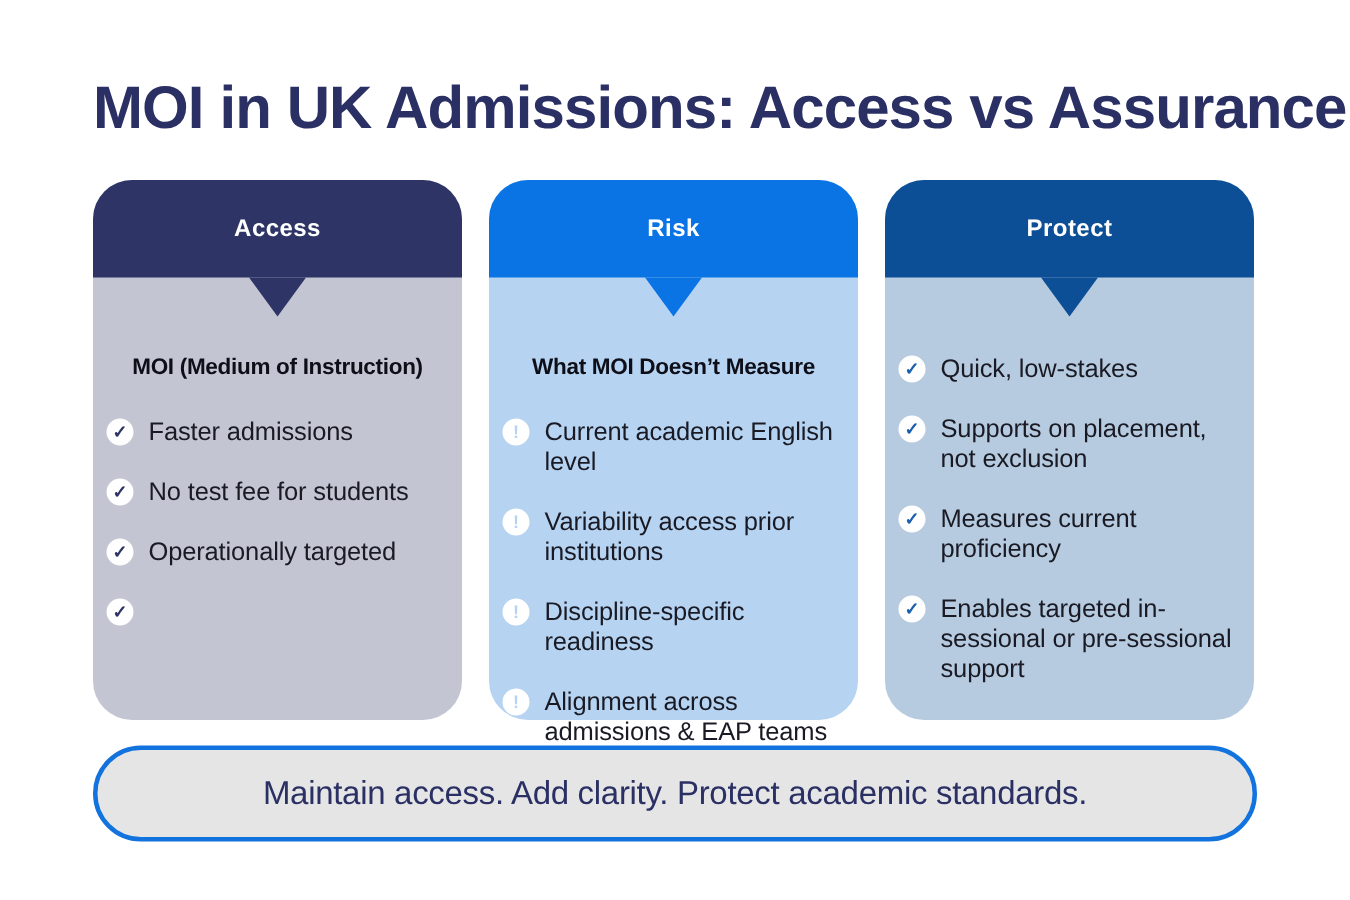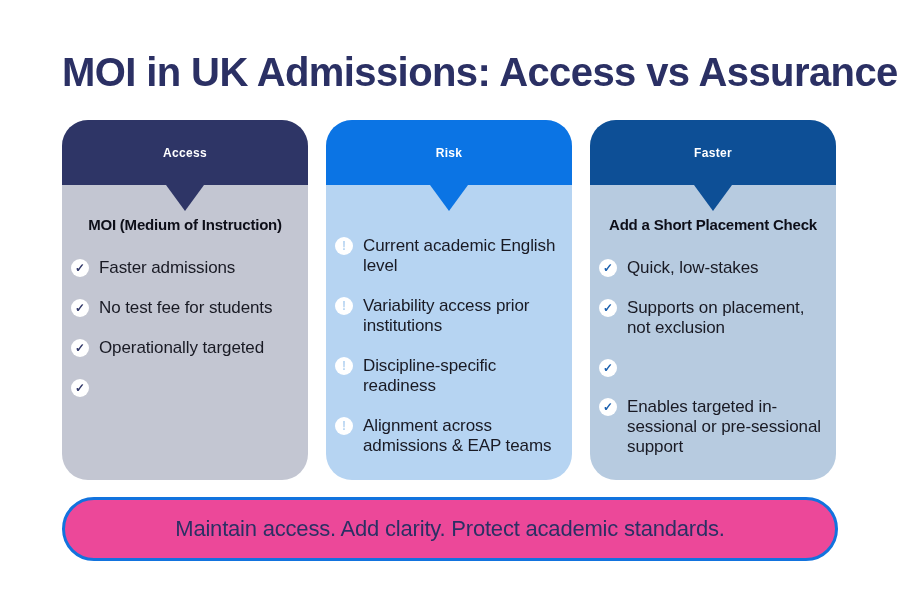--- a/index.html
+++ b/index.html
@@ -39,33 +39,33 @@
   .card-header {
     height: 65px;
     background: var(--header);
     border-radius: 26px 26px 0 0;
     display: flex;
     align-items: center;
     justify-content: center;
   }
   .card-header-label {
     color: #ffffff;
-    font-size: 12px;
+    font-size: 16px;
     font-weight: 700;
     letter-spacing: 0.3px;
   }
   .pointer {
     width: 0; height: 0;
     margin: 0 auto;
     border-left: 19px solid transparent;
     border-right: 19px solid transparent;
     border-top: 26px solid var(--header);
   }
   .card-subtitle {
-    margin-top: 5px;
+    margin-top: 25px;
     text-align: center;
     font-size: 15px;
     font-weight: 700;
     color: #0d0e18;
     letter-spacing: -0.2px;
     white-space: nowrap;
   }
   .item-list {
     margin-top: 25px;
     padding: 0 10px 0 9px;
@@ -92,21 +92,21 @@
     line-height: 20px;
     color: #191a24;
     letter-spacing: -0.1px;
   }
   .footer-banner {
     position: absolute;
     left: 62px;
     top: 497px;
     width: 776px;
     height: 64px;
-    background: #ec4899;
+    background: #e5e5e5;
     border: 3px solid #1273de;
     border-radius: 32px;
     display: flex;
     align-items: center;
     justify-content: center;
   }
   .footer-text {
     font-size: 22px;
     font-weight: 500;
     color: #2b3064;
@@ -143,20 +143,21 @@
         <span class="item-icon">✓</span>
       </li>
     </ul>
   </section>
 
   <section class="card" style="--header: #0b74e4; --body: #b6d4f2; --glyph: #b6d4f2;">
     <header class="card-header">
       <span class="card-header-label">Risk</span>
     </header>
     <div class="pointer"></div>
+    <h2 class="card-subtitle">What MOI Doesn’t Measure</h2>
     <ul class="item-list">
       <li class="item">
         <span class="item-icon">!</span>
         <span class="item-text">Current academic English level</span>
       </li>
       <li class="item">
         <span class="item-icon">!</span>
         <span class="item-text">Variability access prior institutions</span>
       </li>
       <li class="item">
@@ -165,35 +166,35 @@
       </li>
       <li class="item">
         <span class="item-icon">!</span>
         <span class="item-text">Alignment across admissions &amp; EAP teams</span>
       </li>
     </ul>
   </section>
 
   <section class="card" style="--header: #0d4f96; --body: #b7cbe0; --glyph: #1a5fae;">
     <header class="card-header">
-      <span class="card-header-label">Faster</span>
+      <span class="card-header-label">Protect</span>
     </header>
     <div class="pointer"></div>
-    <h2 class="card-subtitle">Add a Short Placement Check</h2>
     <ul class="item-list">
       <li class="item">
         <span class="item-icon">✓</span>
         <span class="item-text">Quick, low-stakes</span>
       </li>
       <li class="item">
         <span class="item-icon">✓</span>
         <span class="item-text">Supports on placement, not exclusion</span>
       </li>
       <li class="item">
         <span class="item-icon">✓</span>
+        <span class="item-text">Measures current proficiency</span>
       </li>
       <li class="item">
         <span class="item-icon">✓</span>
         <span class="item-text">Enables targeted in-sessional or pre-sessional support</span>
       </li>
     </ul>
   </section>
 
 </div>
 

